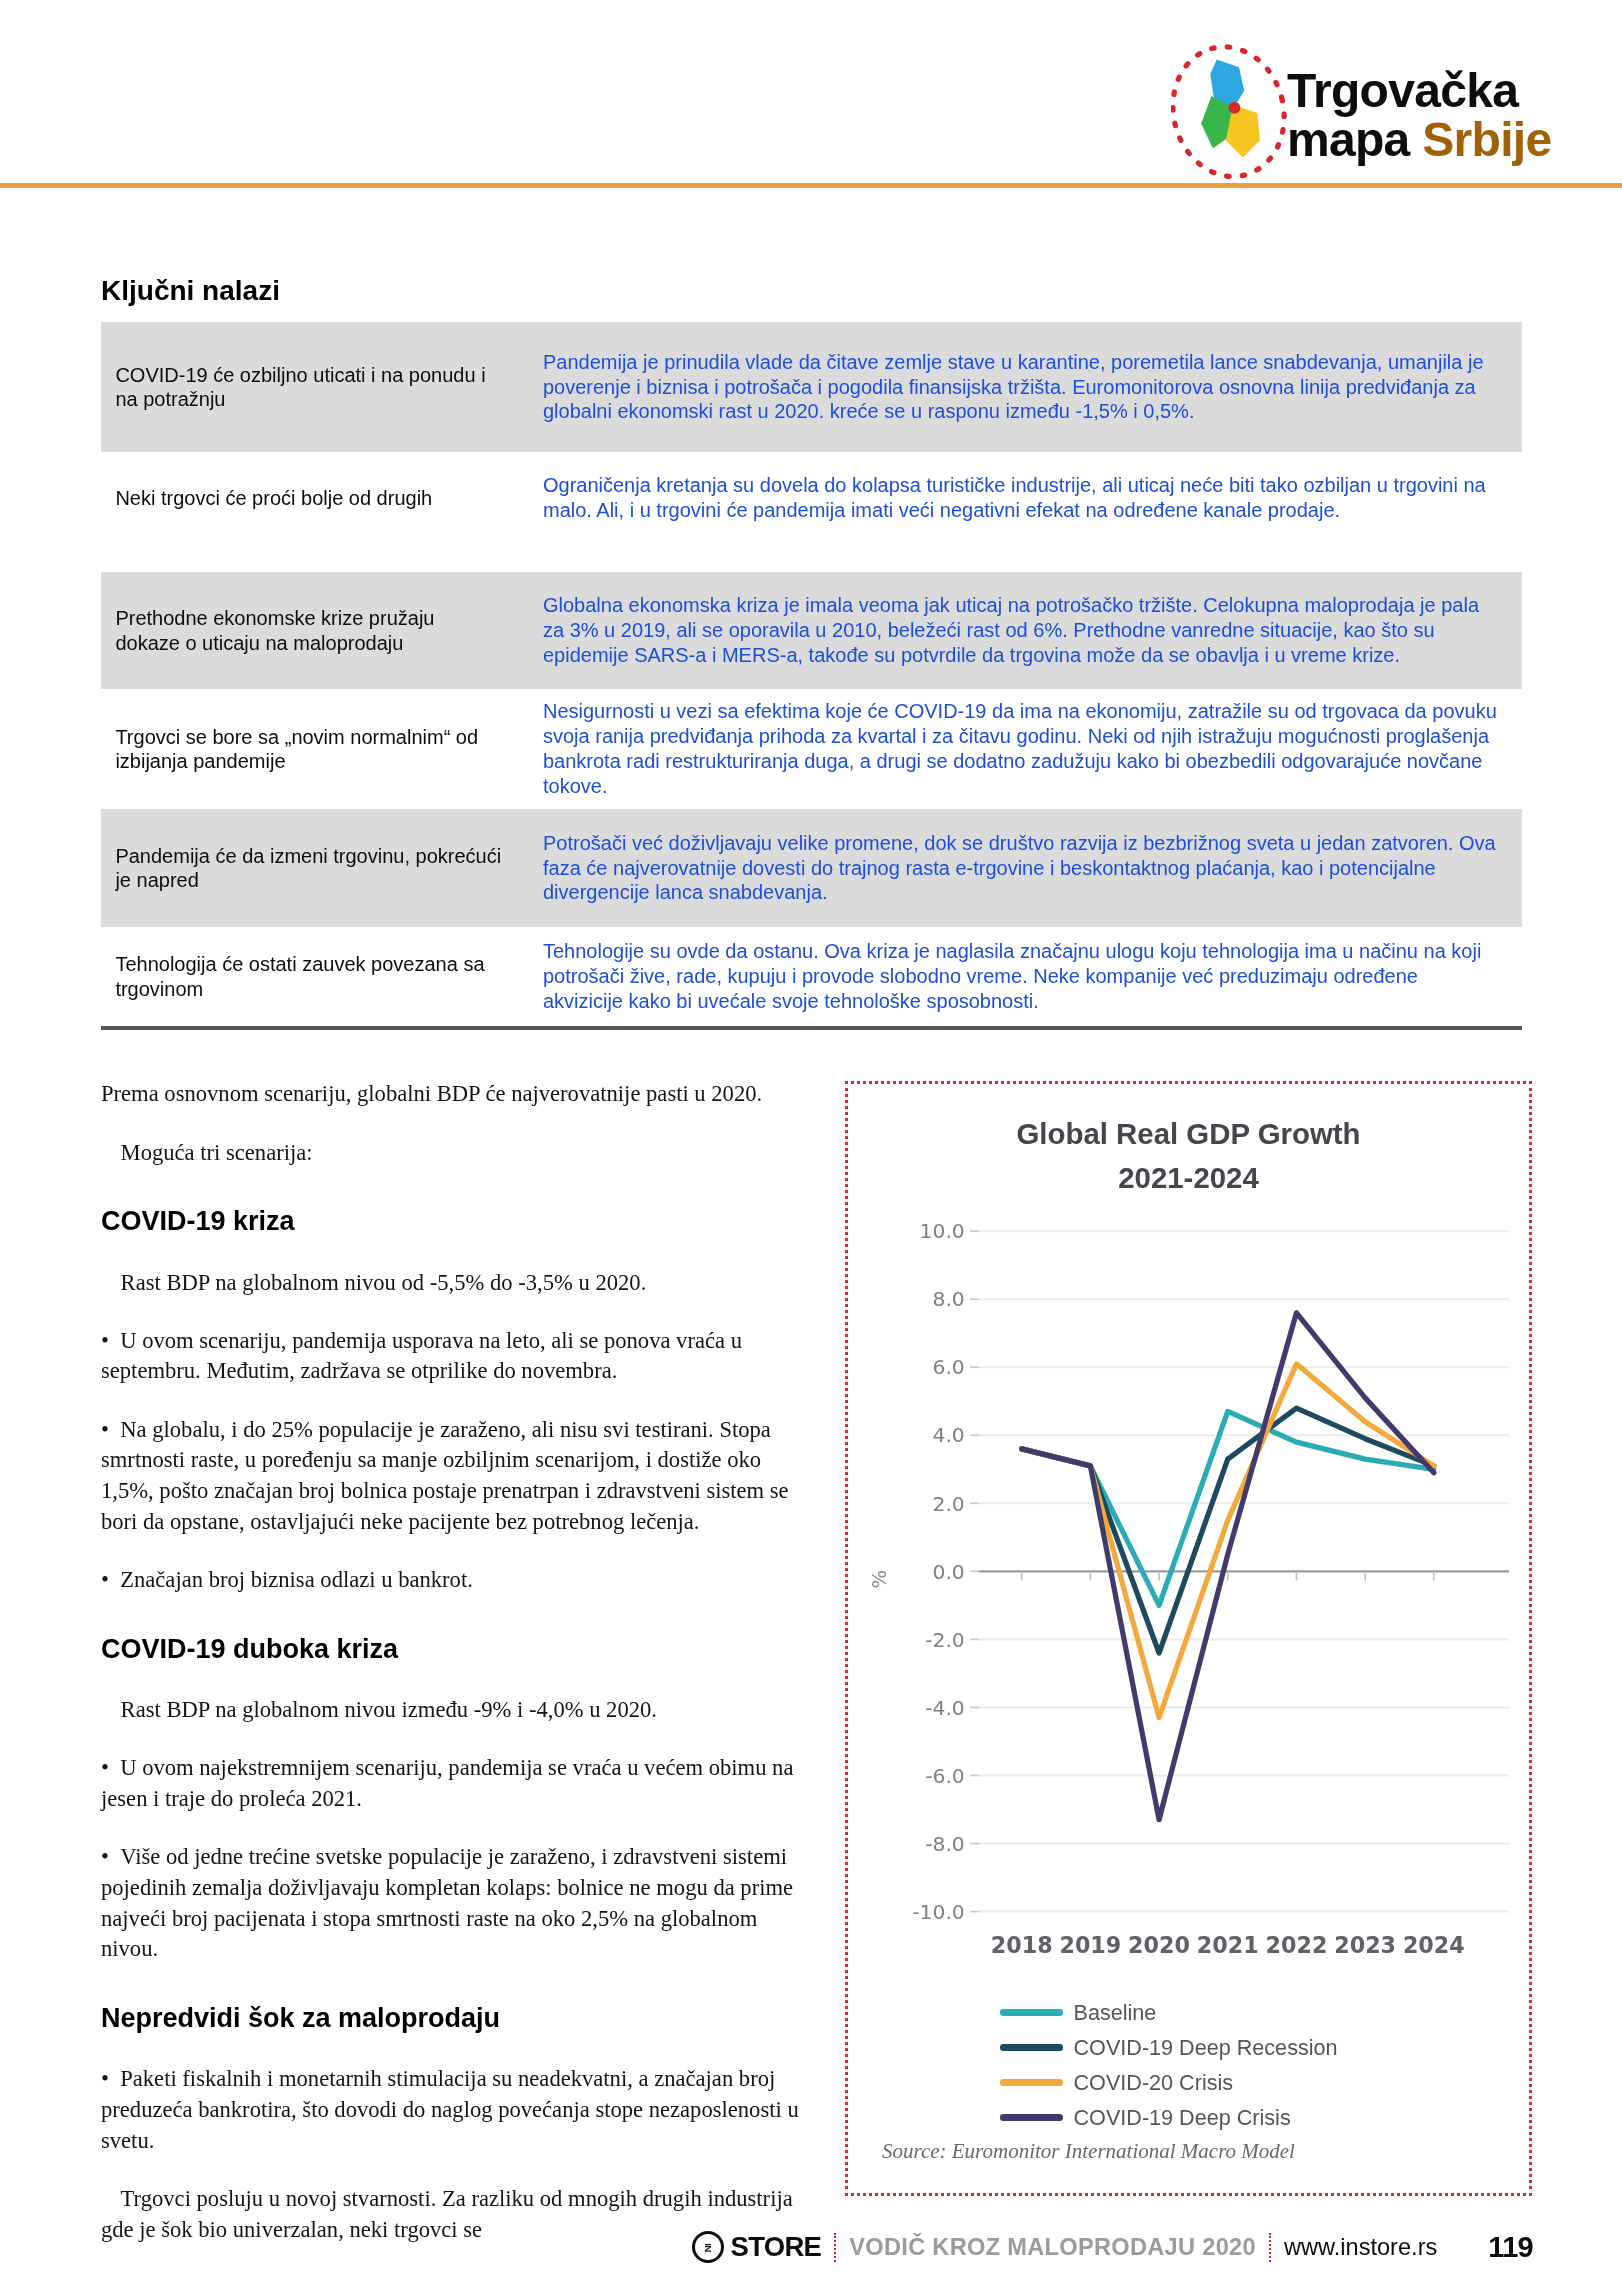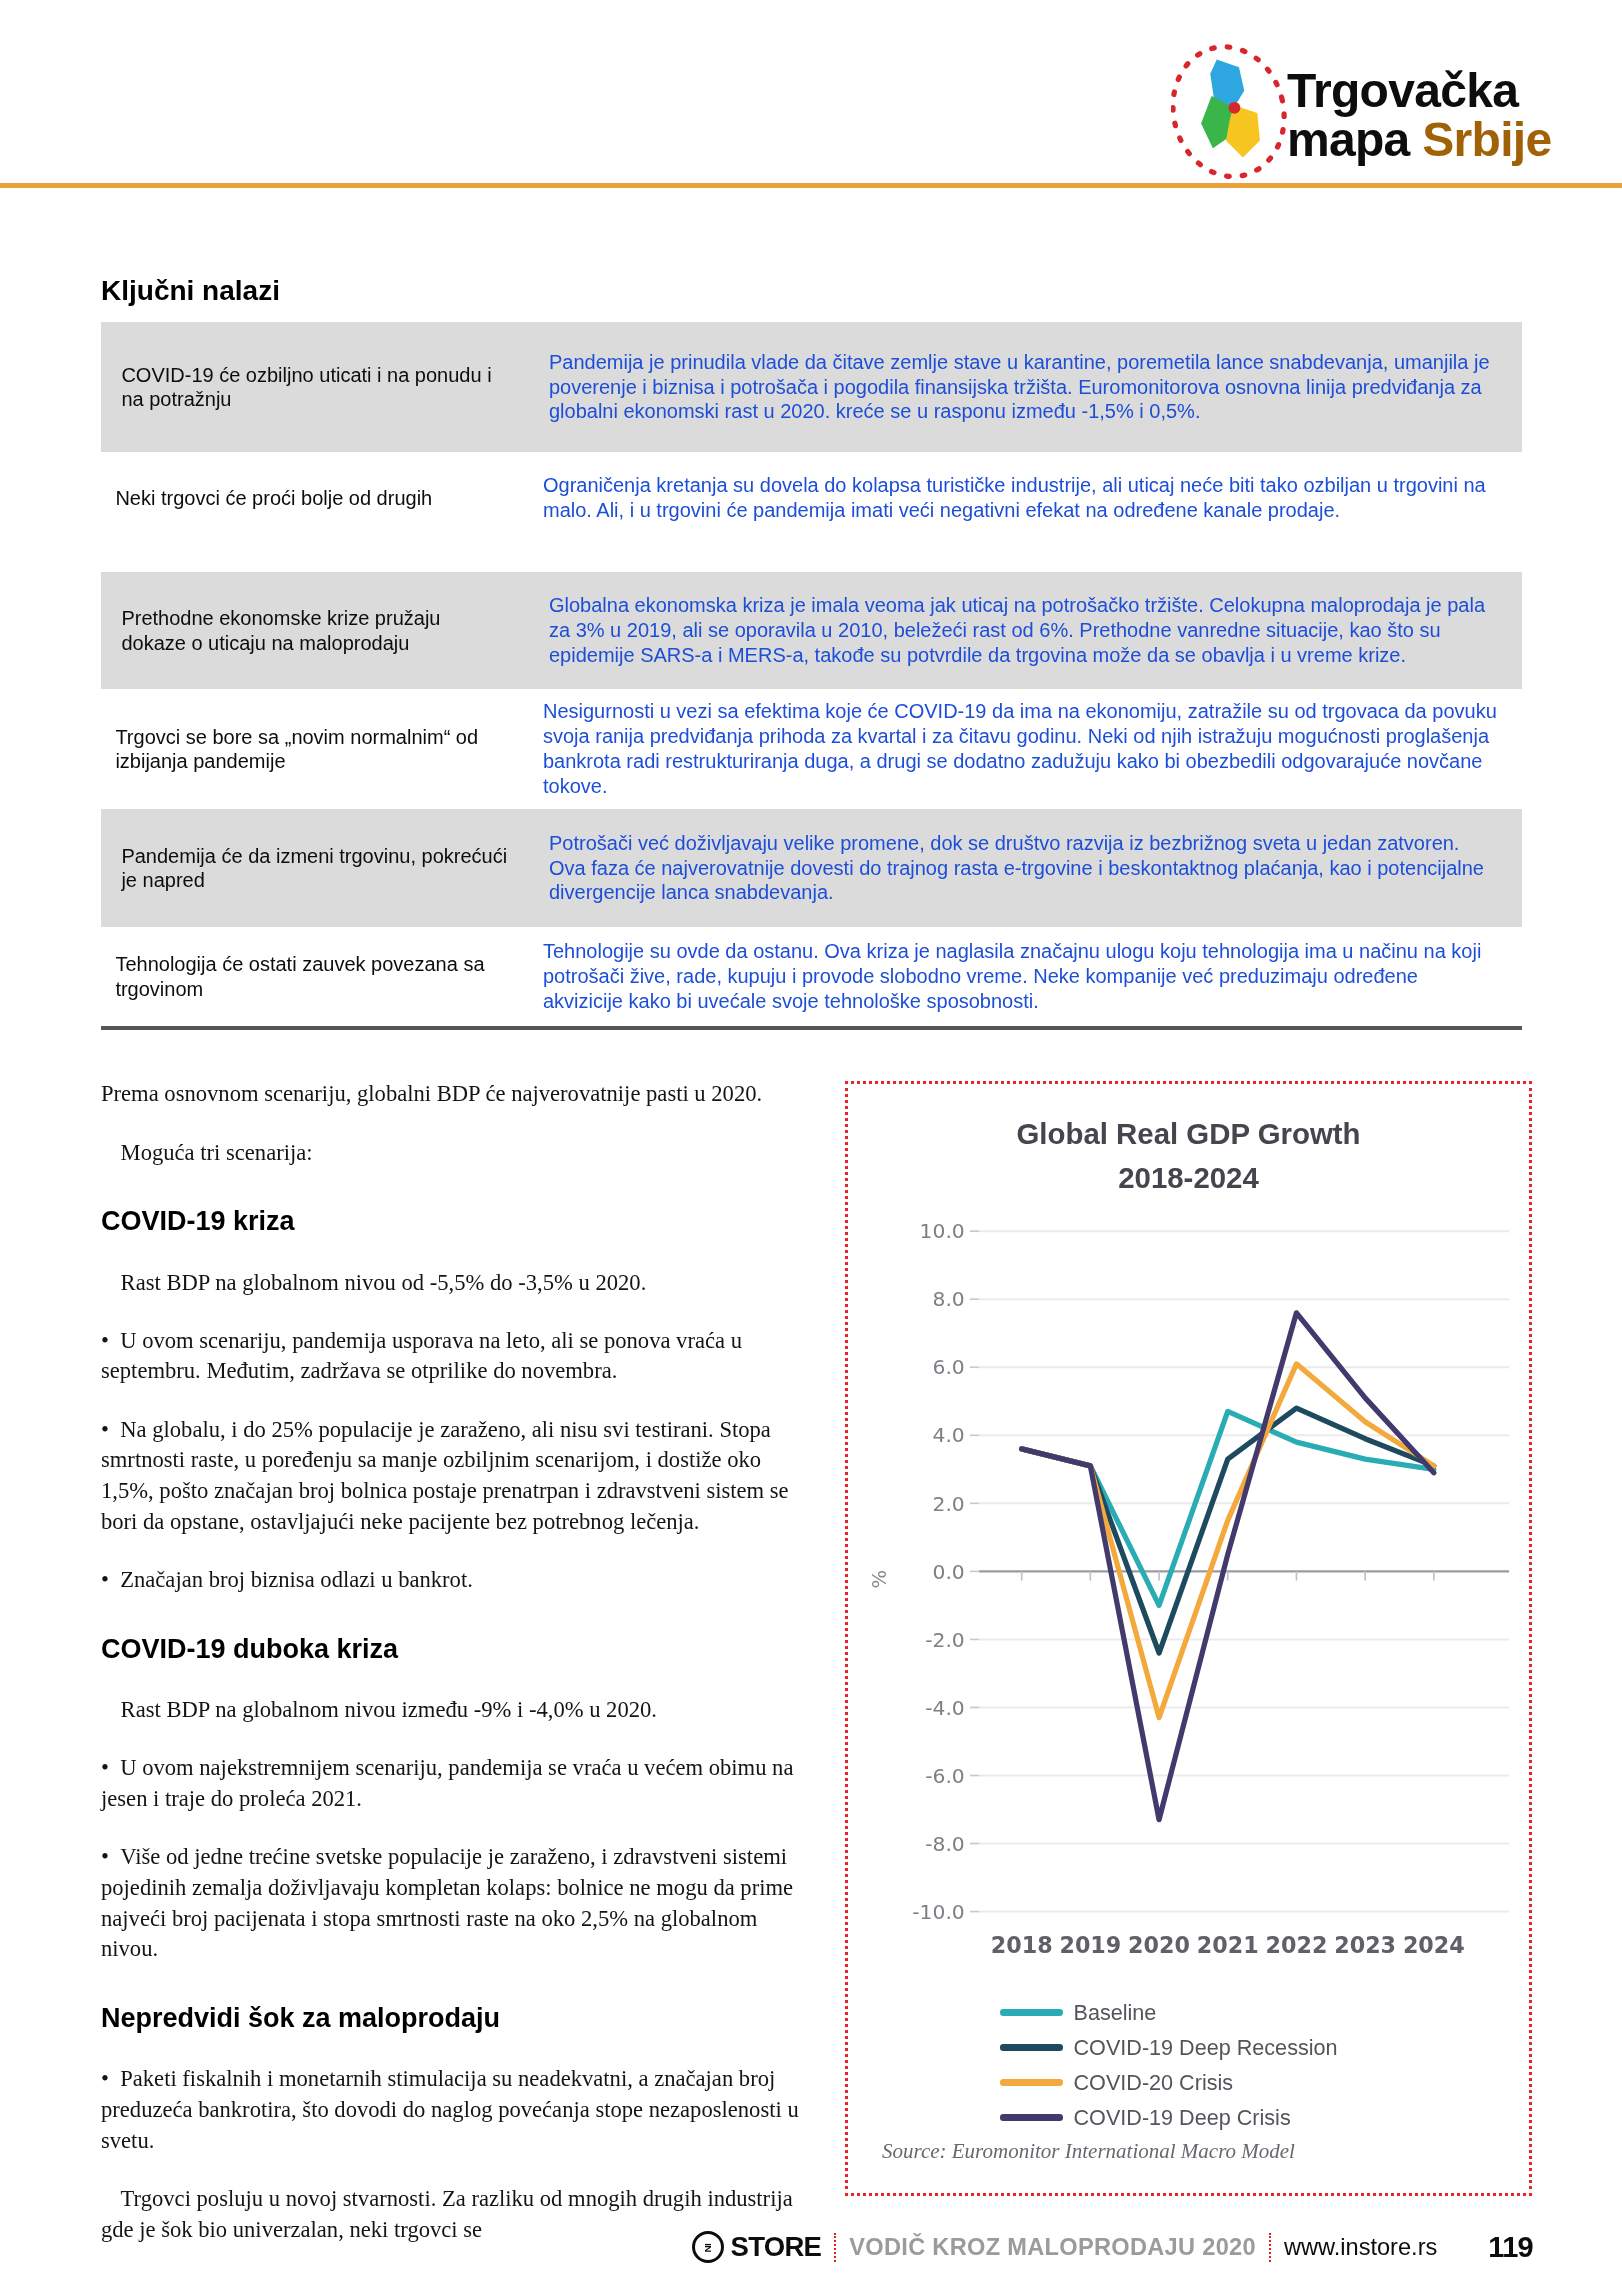--- a/index.html
+++ b/index.html
@@ -13,21 +13,21 @@
   .brand-text{position:absolute;left:116px;top:38px;line-height:1.04;
               font-weight:bold;font-size:48px;letter-spacing:-0.7px;white-space:nowrap;}
   .brand-text .w1{color:#0d0d0d;}
   .brand-text .w2{color:#0d0d0d;}
   .brand-text .w3{color:#a16207;}
 
   
   .kf-title{position:absolute;left:101px;top:275px;font-size:28px;font-weight:bold;color:#000;}
   .kf-table{position:absolute;left:101px;top:322px;width:1421px;border-bottom:4.6px solid #55555a;}
   .kf-row{display:flex;}
-  .kf-row.gray{background:#DBDBDB;padding-left:6px;}
+  .kf-row.gray{background:#DBDBDB;}
   .kf-label{flex:0 0 389px;padding:6.5px 29.4px 6.5px 14.4px;display:flex;align-items:center;
             font-size:20px;line-height:1.22;color:#0d0d0d;}
   .kf-text{flex:1;padding:6.5px 23.6px 6.5px 9.2px;display:flex;align-items:center;
            font-size:20px;line-height:1.24;color:#1d4ed8;}
   .r1{min-height:130px;} .r2{min-height:92px;} .r3{min-height:117px;margin-top:28px;}
   .r4{min-height:120px;} .r5{min-height:118px;} .r6{min-height:99px;}
 
   
   .col-left{position:absolute;left:101px;top:1065px;width:717px;
             font-family:"Liberation Serif",serif;font-size:22.6px;line-height:1.36;color:#141414;}
@@ -124,21 +124,21 @@
     <div class="blk bullet">U ovom najekstremnijem scenariju, pandemija se vraća u većem obimu na jesen i traje do proleća 2021.</div>
     <div class="blk bullet">Više od jedne trećine svetske populacije je zaraženo, i zdravstveni sistemi pojedinih zemalja doživljavaju kompletan kolaps: bolnice ne mogu da prime najveći broj pacijenata i stopa smrtnosti raste na oko 2,5% na globalnom nivou.</div>
     <div class="blk hd">Nepredvidi šok za maloprodaju</div>
     <div class="blk bullet">Paketi fiskalnih i monetarnih stimulacija su neadekvatni, a značajan broj preduzeća bankrotira, što dovodi do naglog povećanja stope nezaposlenosti u svetu.</div>
     <div class="blk pi">Trgovci posluju u novoj stvarnosti. Za razliku od mnogih drugih industrija gde je šok bio univerzalan, neki trgovci se</div>
   </div>
 
   <div class="chart-panel">
     <div class="chart-title-wrap">
       <div>Global Real GDP Growth</div>
-      <div>2018-2024</div>
+      <div>2021-2024</div>
     </div>
     <svg id="chart-svg" class="chart-svg" width="681" height="772" viewBox="0 0 1040 1180" font-family="DejaVu Sans, sans-serif">
         <line x1="200" y1="1080" x2="1010" y2="1080" stroke="#ebebed" stroke-width="3"></line>
         <line x1="186" y1="1080" x2="200" y2="1080" stroke="#c9c9cc" stroke-width="2.5"></line>
         <text x="178" y="1091" text-anchor="end" fill="#7e7e85" font-size="31">-10.0</text>
         <line x1="200" y1="976" x2="1010" y2="976" stroke="#ebebed" stroke-width="3"></line>
         <line x1="186" y1="976" x2="200" y2="976" stroke="#c9c9cc" stroke-width="2.5"></line>
         <text x="178" y="987" text-anchor="end" fill="#7e7e85" font-size="31">-8.0</text>
         <line x1="200" y1="872" x2="1010" y2="872" stroke="#ebebed" stroke-width="3"></line>
         <line x1="186" y1="872" x2="200" y2="872" stroke="#c9c9cc" stroke-width="2.5"></line>

